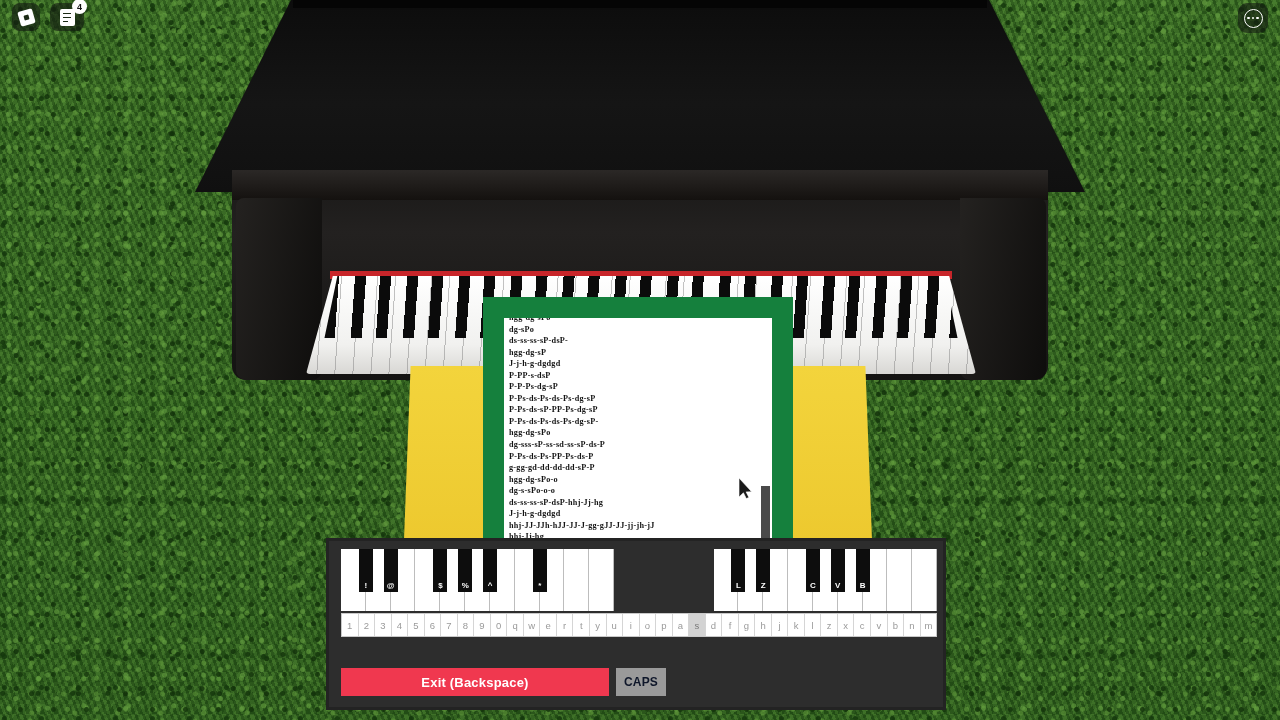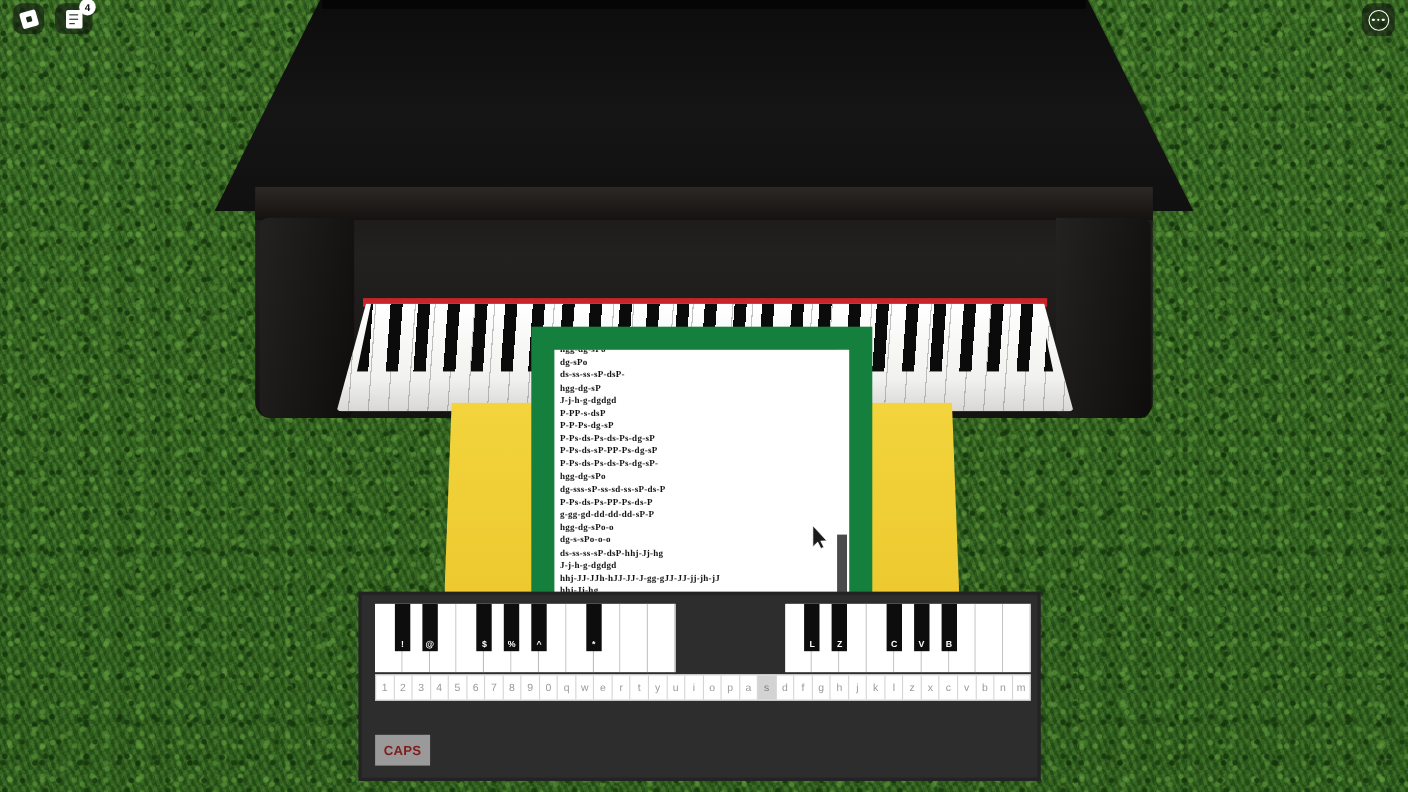--- a/index.html
+++ b/index.html
@@ -207,21 +207,21 @@
     position:absolute; left:12px; top:127px; width:596px; height:28px;
     display:flex; align-items:center; gap:7px;
   }
   .gbtn {
     height:28px; display:flex; align-items:center; justify-content:center;
     color:#fff; font-size:13px; font-weight:bold;
     font-family:"Liberation Sans", sans-serif;
     letter-spacing:.2px;
   }
   #btn-exit   { width:268px; background:#f0384f; }
-  #btn-caps   { width:50px;  background:#9a9a9a; color:#7f1d1d; font-size:12px; }
+  #btn-caps   { width:50px;  background:#9a9a9a; color:#0f172a; font-size:12px; }
   #btn-sheets { width:258px; background:#5ae034; }
 </style>
 </head>
 <body>
 
 <div id="grass"></div>
 
 <div id="piano">
   <div class="piano-lid"></div>
   <div class="piano-lid-top"></div>
@@ -369,15 +369,16 @@
       <div class="klabel">z</div>
       <div class="klabel">x</div>
       <div class="klabel">c</div>
       <div class="klabel">v</div>
       <div class="klabel">b</div>
       <div class="klabel">n</div>
       <div class="klabel">m</div>
     </div>
 
   <div id="btn-row">
+    <div class="gbtn" id="btn-exit">Exit (Backspace)</div>
     <div class="gbtn" id="btn-caps">CAPS</div>
   </div>
 </div>
 
 </body></html>

